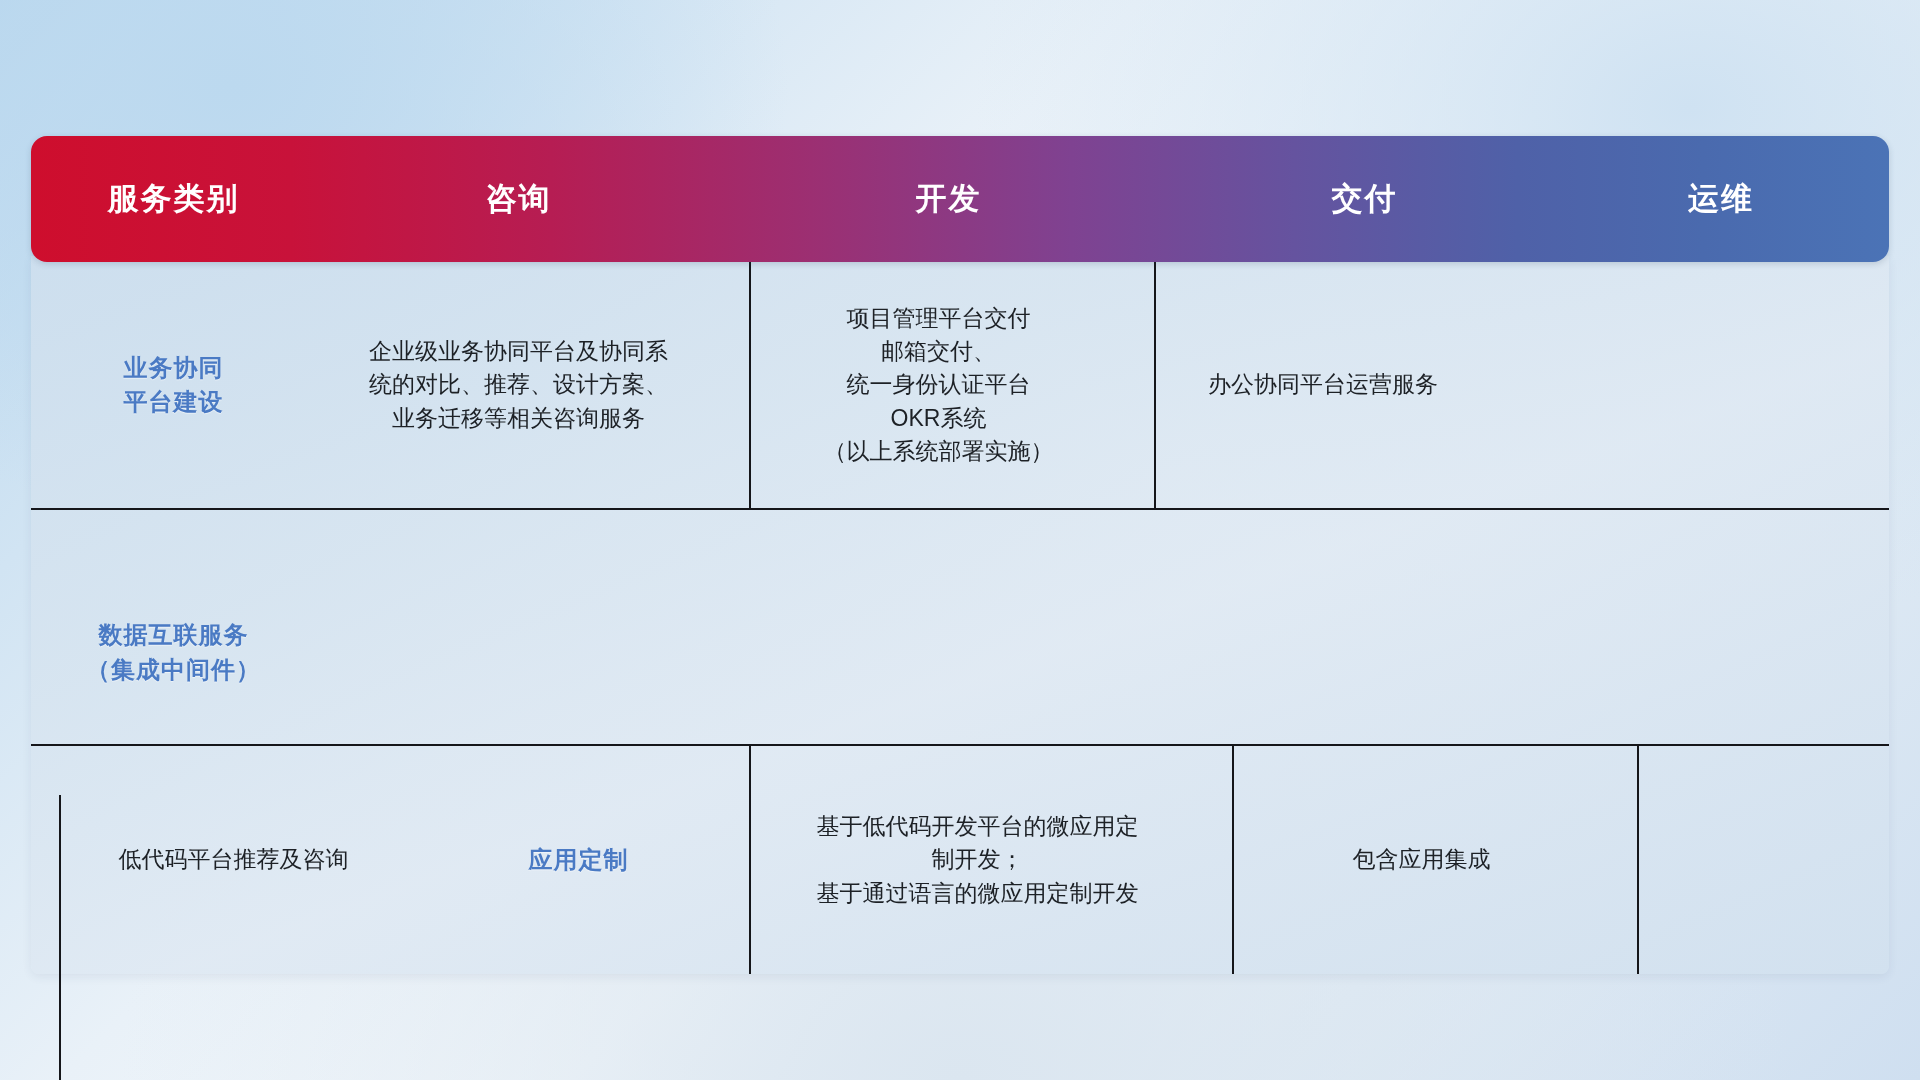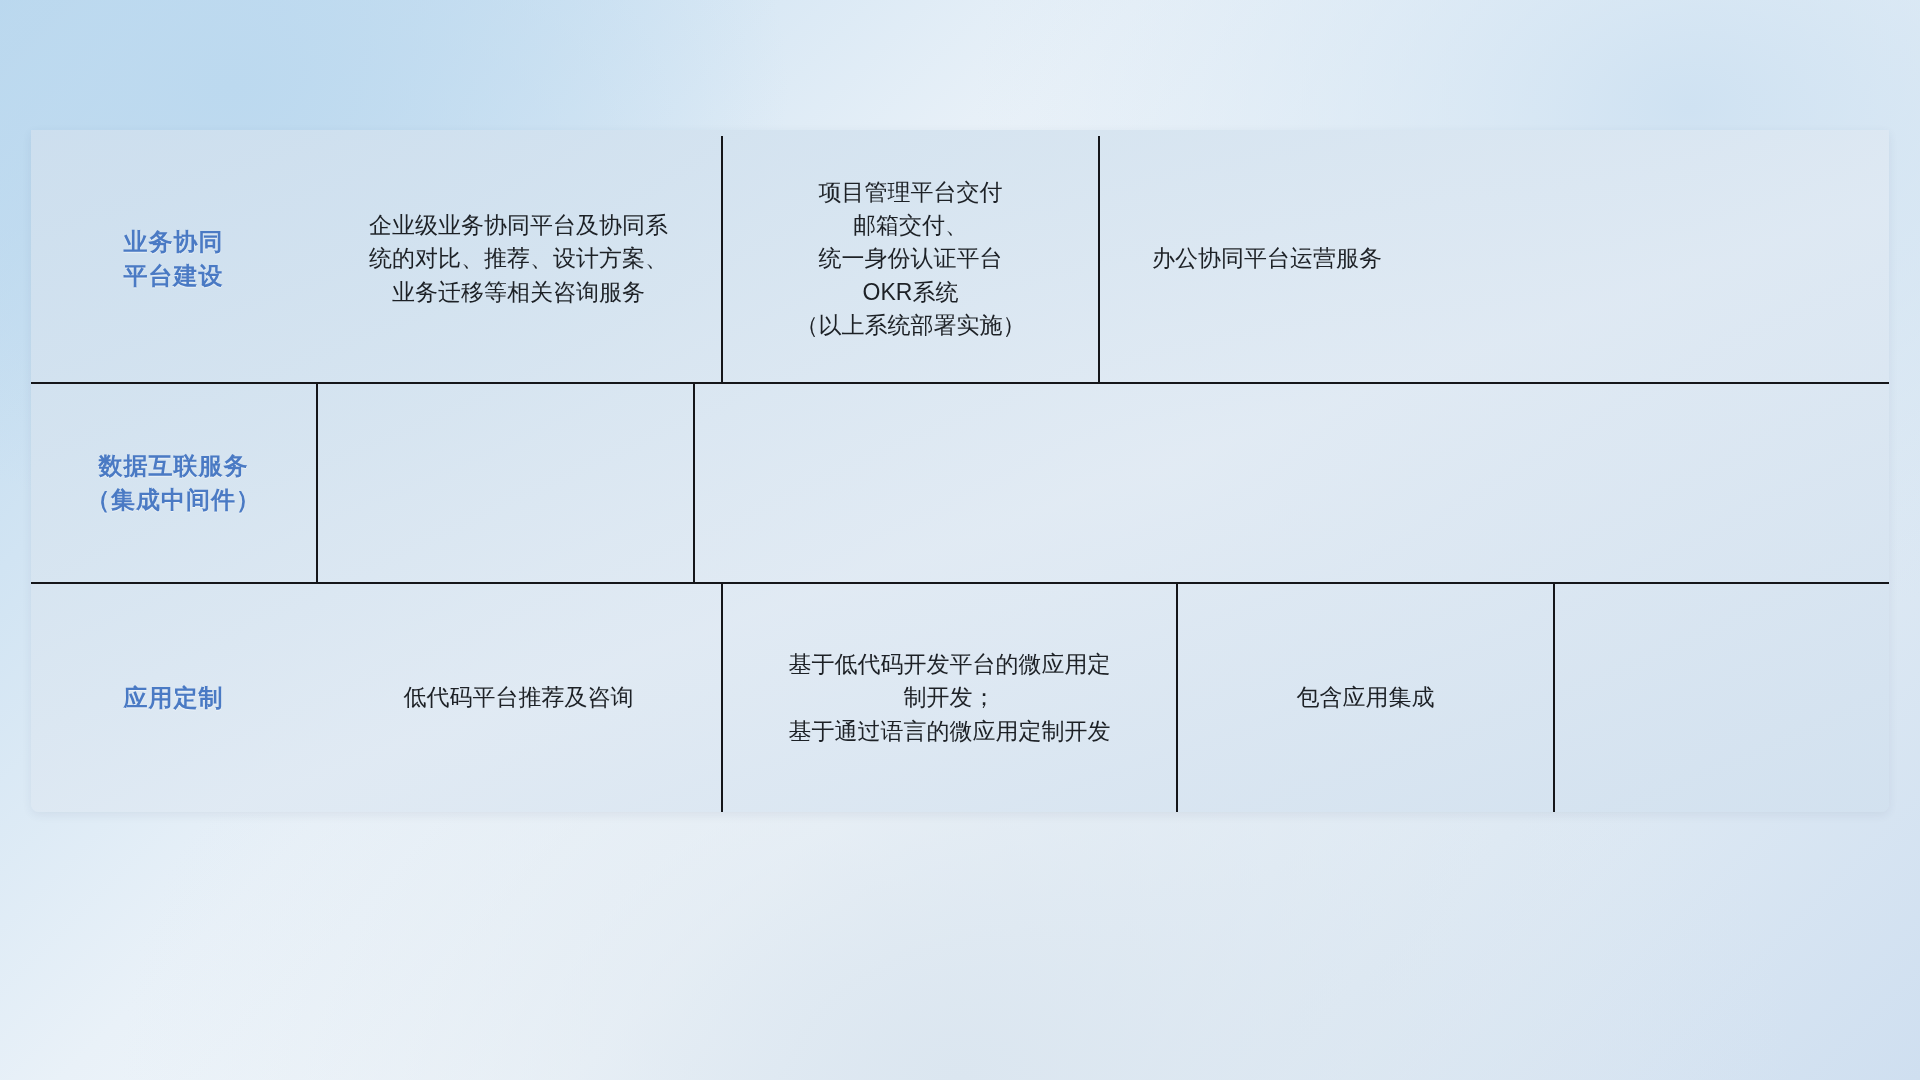--- a/index.html
+++ b/index.html
@@ -91,48 +91,55 @@
     display: flex;
     align-items: center;
     justify-content: center;
     text-align: center;
     padding: 12px 14px;
     font-size: 23px;
     line-height: 1.45;
     color: #1d2126;
     white-space: pre-line;
   }
-  .td.divider-left { border-left: 2px solid #15161a; }
+  .td.divider-left { border-left: 2px solid #15161a; margin-left: 28px; }
 
   .rowlabel {
     color: #4a7ac4;
     font-weight: bold;
     font-size: 24px;
     line-height: 1.42;
     letter-spacing: 1px;
     text-shadow: 0 1px 1px rgba(255,255,255,0.55);
   }
 
   
   .c0 { width: 285px; flex: 0 0 285px; }
   .c1 { width: 405px; flex: 0 0 405px; }
   .c2 { width: 455px; flex: 0 0 455px; }
   .c3 { width: 377px; flex: 0 0 377px; }
   .c4 { width: 336px; flex: 0 0 336px; }
 
   .r0 { height: 246px; }
-  .r1 { height: 200px; }
+  .r1 { height: 236px; flex-direction: column; }
   .r2 { height: 230px; }
 </style>
 </head>
 <body>
 
 <div class="stage">
   <div class="table-wrap">
 
+    <div class="thead">
+      <div class="th c0">服务类别</div>
+      <div class="th c1">咨询</div>
+      <div class="th c2">开发</div>
+      <div class="th c3">交付</div>
+      <div class="th c4">运维</div>
+    </div>
 
     <div class="tbody">
 
       <div class="trow r0">
         <div class="td c0 rowlabel">业务协同
 平台建设</div>
         <div class="td c1">企业级业务协同平台及协同系
 统的对比、推荐、设计方案、
 业务迁移等相关咨询服务</div>
         <div class="td c3 divider-left">项目管理平台交付
@@ -144,22 +151,22 @@
       </div>
 
       <div class="trow r1">
         <div class="td c0 rowlabel">数据互联服务
 （集成中间件）</div>
         <div class="td c3 divider-left"></div>
         <div class="td c4 divider-left"></div>
       </div>
 
       <div class="trow r2">
+        <div class="td c1">低代码平台推荐及咨询</div>
         <div class="td c0 rowlabel">应用定制</div>
-        <div class="td c1">低代码平台推荐及咨询</div>
         <div class="td c2 divider-left">基于低代码开发平台的微应用定
 制开发；
 基于通过语言的微应用定制开发</div>
         <div class="td c3 divider-left">包含应用集成</div>
         <div class="td c4 divider-left"></div>
       </div>
 
     </div>
   </div>
 </div>

